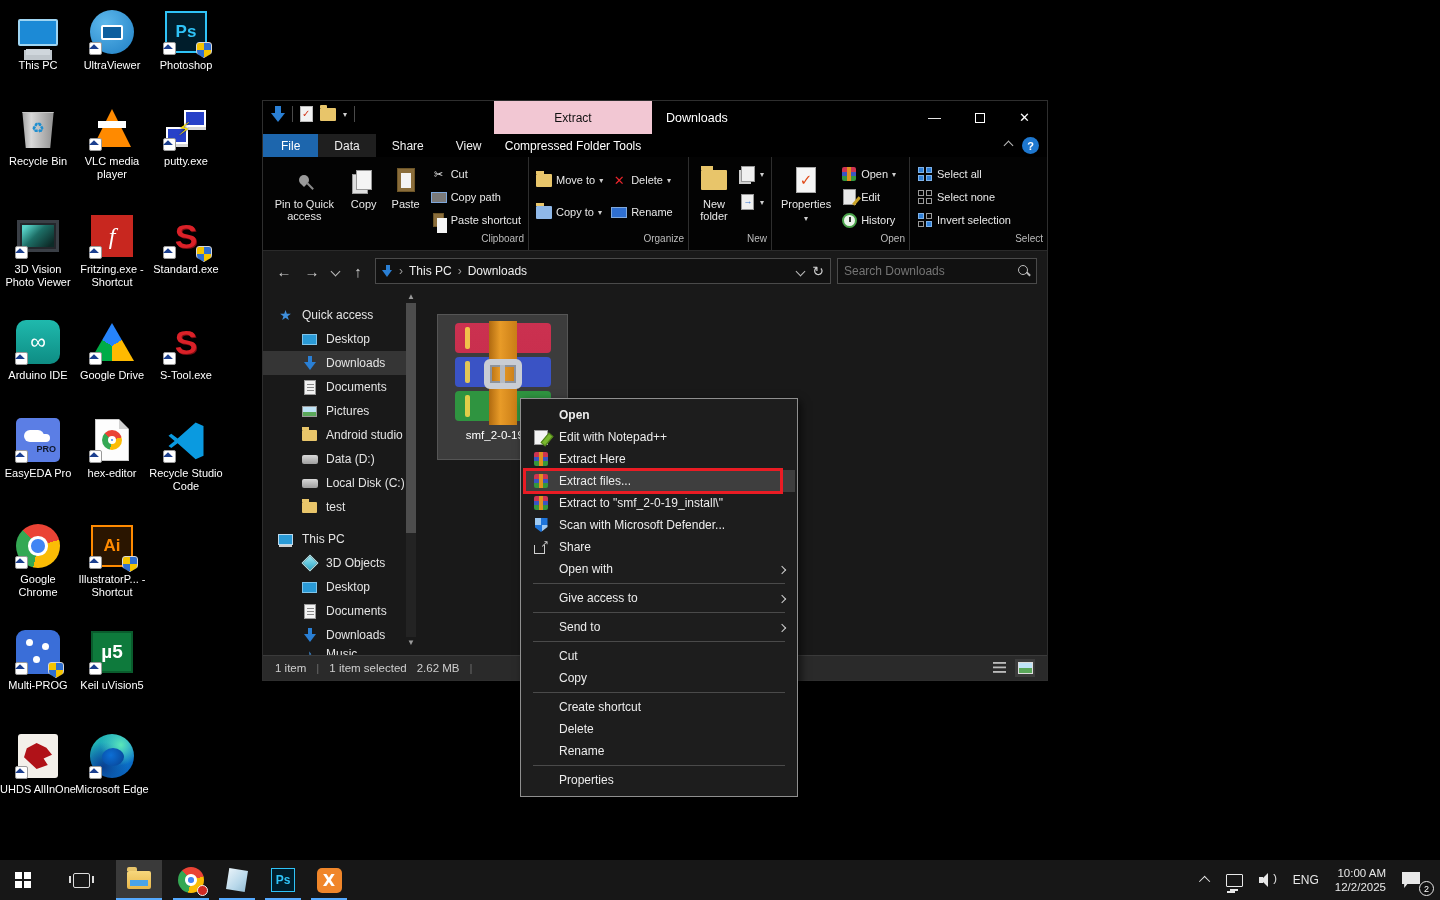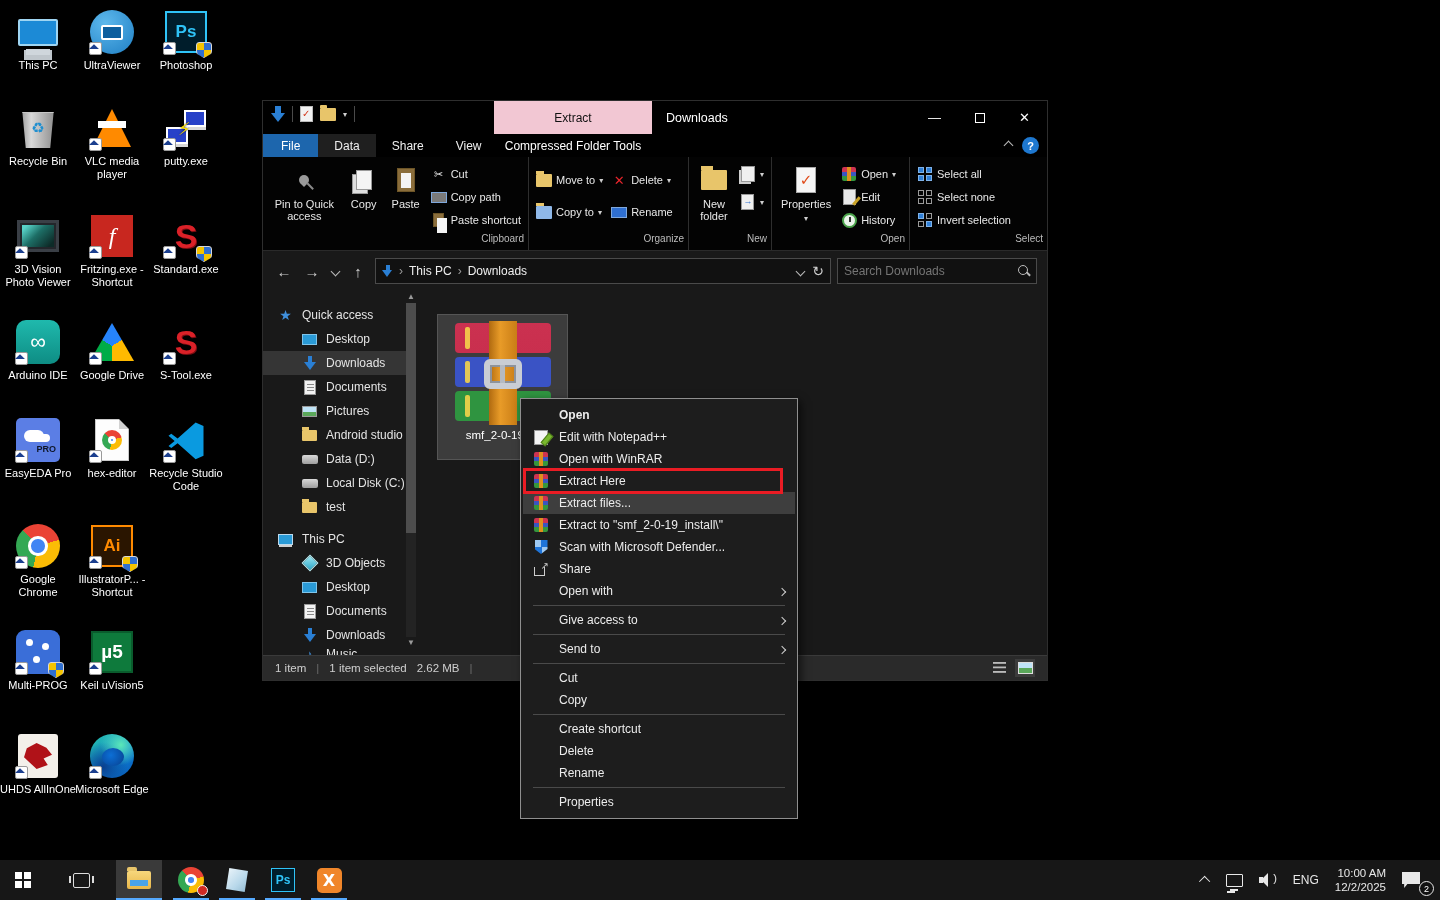--- a/index.html
+++ b/index.html
@@ -795,26 +795,20 @@
   <div class="mi">
       <span class="mico">
         <span class="npp-ico"></span>
       </span>
       <span class="mlabel">Edit with Notepad++</span>
     </div>
   <div class="mi">
       <span class="mico">
         <span class="rar-mini"></span>
       </span>
-      <span class="mlabel">Open with WinRAR</span>
-    </div>
-  <div class="mi">
-      <span class="mico">
-        <span class="rar-mini"></span>
-      </span>
       <span class="mlabel">Extract Here</span>
     </div>
   <div class="mi hovered">
       <span class="mico">
         <span class="rar-mini"></span>
       </span>
       <span class="mlabel">Extract files...</span>
     </div>
   <div class="mi">
       <span class="mico">

